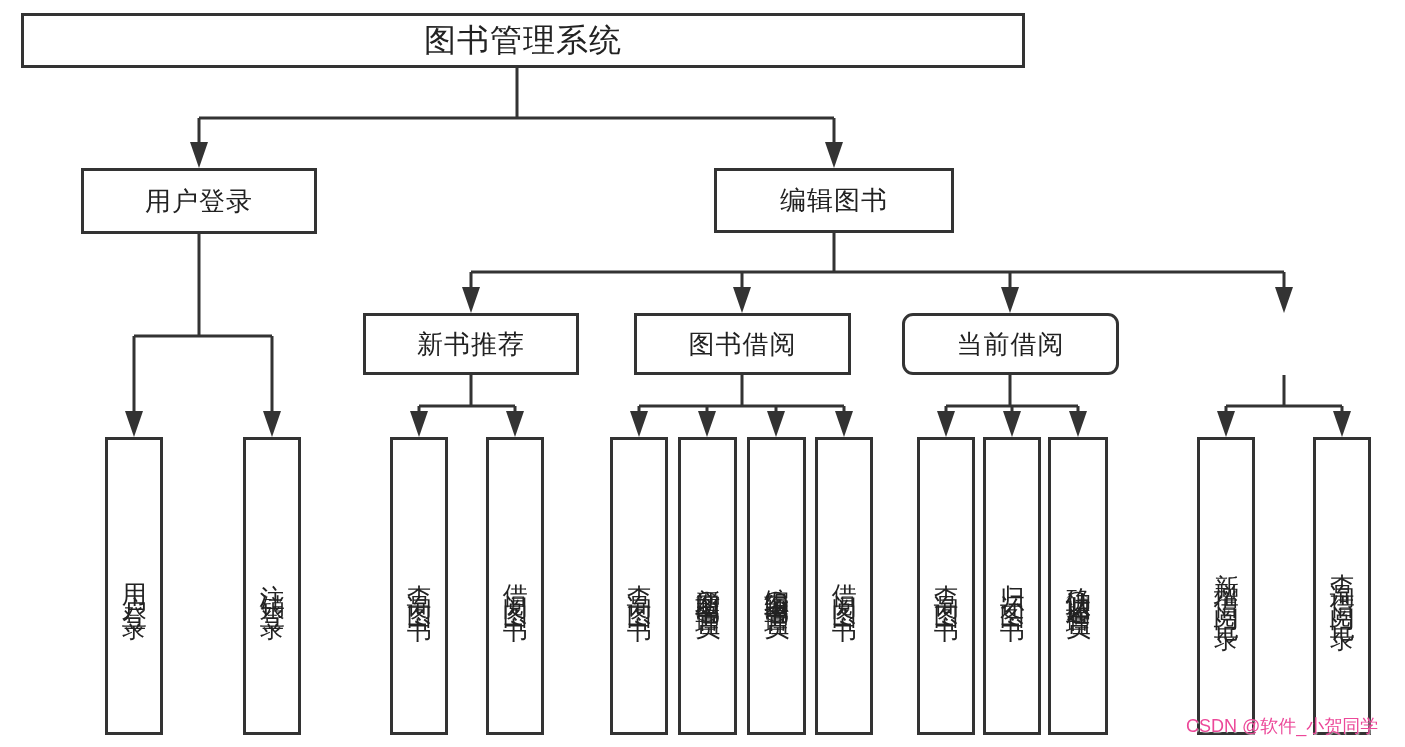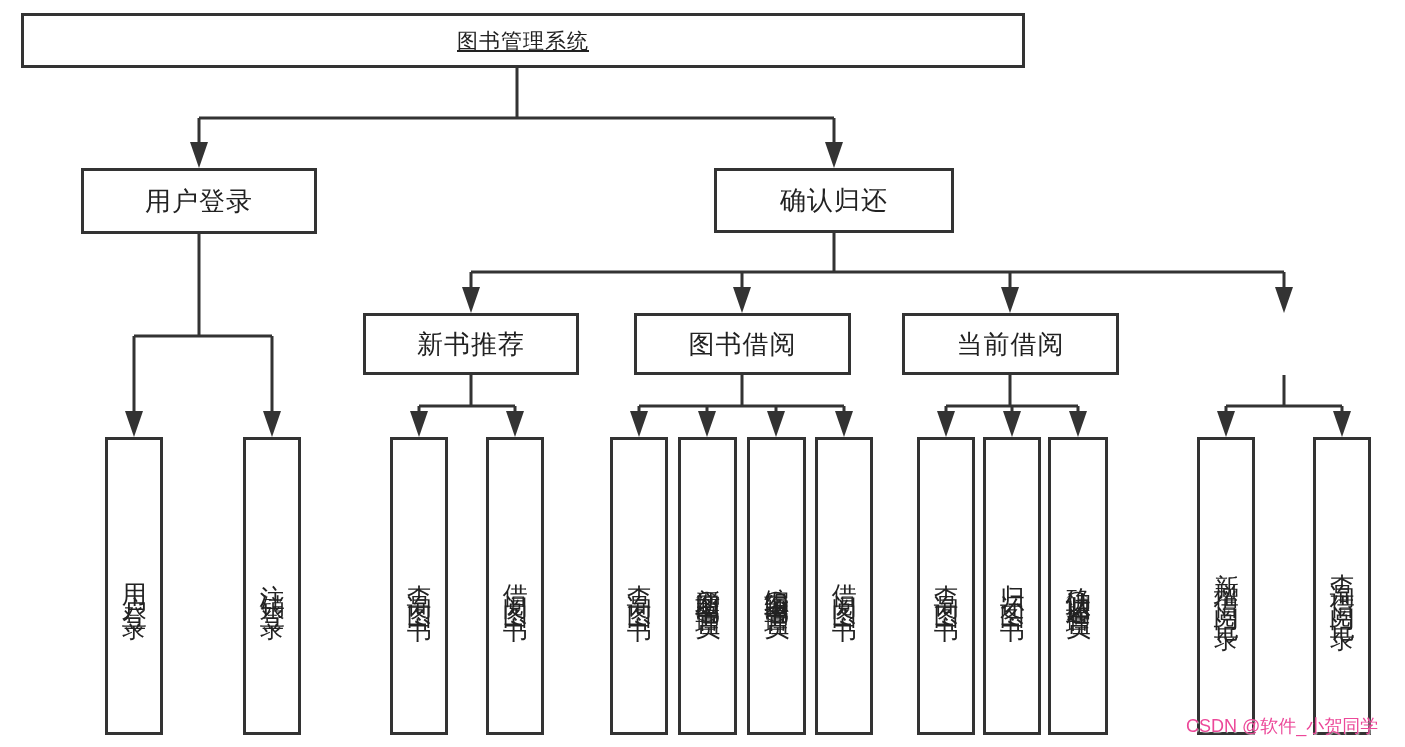--- a/index.html
+++ b/index.html
@@ -13,21 +13,21 @@
   .wires{position:absolute;left:0;top:0;width:1405px;height:747px;}
   .box{
     position:absolute;
     box-sizing:border-box;
     border:3px solid #333333;
     background:#ffffff;
     display:flex;align-items:center;justify-content:center;
     color:#222222;
   }
   .h-box span{white-space:nowrap;}
-  .root-box span{font-size:21px;letter-spacing:1px;text-decoration:underline;}
+  .root-box span{font-size:32px;letter-spacing:1px;}
   .l2-box span,.l3-box span{font-size:26px;letter-spacing:1px;}
   .leaf span{
     display:block;
     writing-mode:vertical-lr;
     text-orientation:mixed;
     font-size:25px;
     letter-spacing:11px;
     line-height:1.1;
   }
   .leaf.long span{letter-spacing:4px;}
@@ -80,30 +80,30 @@
   </svg>
 
   <div class="box h-box root-box" style="left:21px;top:13px;width:1004px;height:55px;">
     <span>图书管理系统</span>
   </div>
 
   <div class="box h-box l2-box" style="left:81px;top:168px;width:236px;height:66px;">
     <span>用户登录</span>
   </div>
   <div class="box h-box l2-box" style="left:714px;top:168px;width:240px;height:65px;">
-    <span>确认归还</span>
+    <span>编辑图书</span>
   </div>
 
   <div class="box h-box l3-box" style="left:634px;top:313px;width:217px;height:62px;">
     <span>图书借阅</span>
   </div>
   <div class="box h-box l3-box" style="left:363px;top:313px;width:216px;height:62px;">
     <span>新书推荐</span>
   </div>
-  <div class="box h-box l3-box" style="left:902px;top:313px;width:217px;height:62px;">
+  <div class="box h-box l3-box" style="left:902px;top:313px;width:217px;height:62px;border-radius:11px;">
     <span>当前借阅</span>
   </div>
 
   <div class="box leaf" style="left:105px;top:437px;width:58px;height:298px;">
     <span>用户登录</span>
   </div>
   <div class="box leaf" style="left:243px;top:437px;width:58px;height:298px;">
     <span>注销登录</span>
   </div>
 

